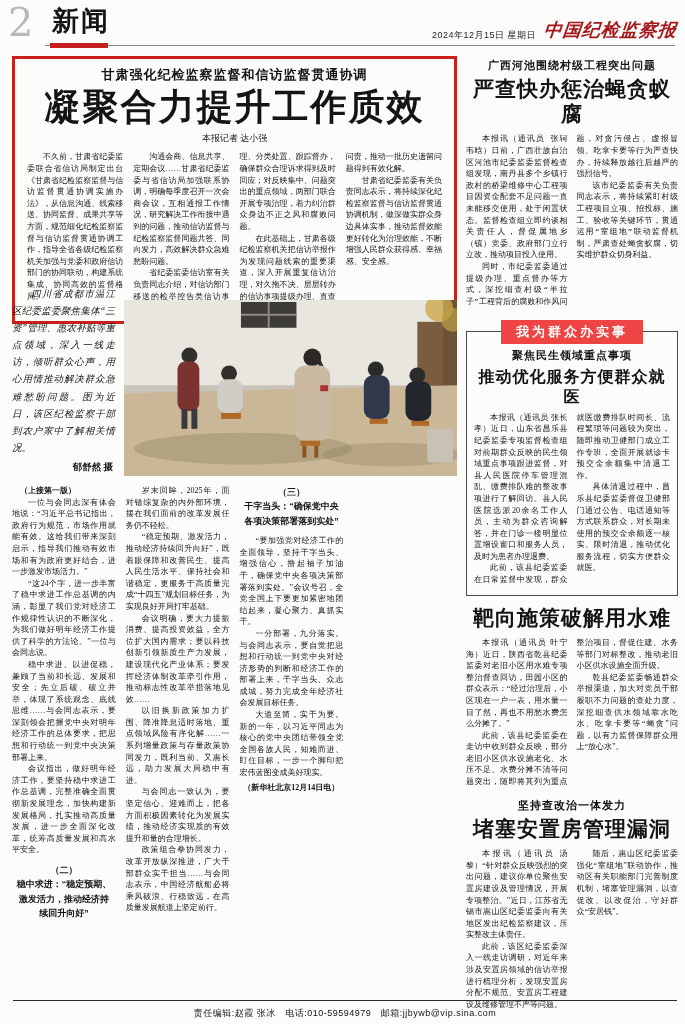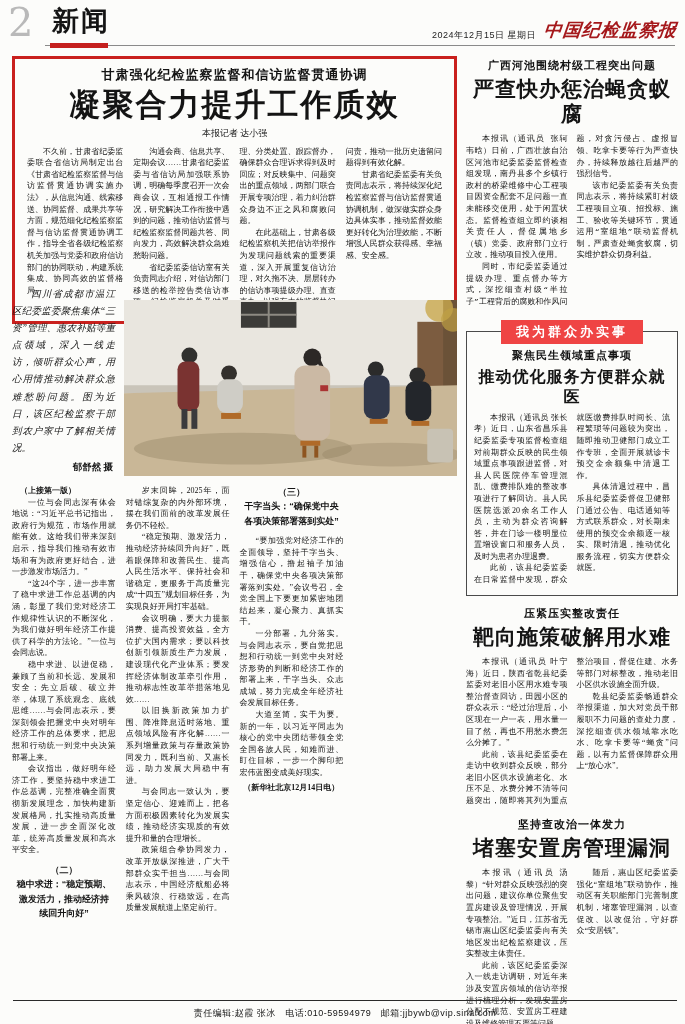--- a/index.html
+++ b/index.html
@@ -18,21 +18,21 @@
   .head-right { position:absolute; right:8px; top:18px; display:flex; align-items:flex-end; gap:8px; }
   .pub-date { font-size:9px; color:#222; font-family:"Liberation Sans",sans-serif; letter-spacing:0.5px; }
   .brand { font-size:18px; font-weight:bold; font-style:italic; color:#a5181b; letter-spacing:1px; transform:skewX(-6deg); white-space:nowrap; }
   
   .main { display:flex; gap:9px; padding:4px 7px 0 12px; }
   .left-col { width:445px; flex:none; }
   .right-col { flex:1; min-width:0; }
   
   .lead-box { border:3px solid #c9201d; height:268px; padding:7px 12px 6px; overflow:hidden; }
   .kicker { text-align:center; font-size:13px; font-weight:bold; font-family:"Liberation Sans",sans-serif; margin-bottom:3px; letter-spacing:1px; }
-  .lead-headline { text-align:center; font-size:31px; font-weight:bold; line-height:1.15; letter-spacing:2px; }
+  .lead-headline { text-align:center; font-size:36px; font-weight:bold; line-height:1.15; letter-spacing:2px; }
   .lead-byline { text-align:center; font-size:9px; margin:4px 0 6px; }
   .body-cols { text-align:justify; font-size:8px; line-height:1.45; column-fill:auto; overflow:hidden; }
   .lead-body { height:168px; column-count:4; column-gap:10px; }
   .bp { text-indent:2em; }
   
   .photo-block { margin-top:8px; display:flex; gap:9px; height:144px;align-items:flex-end; }
   .caption-box { width:103px; flex:none; font-size:9.5px; font-style:italic; line-height:1.8; text-align:justify; padding-top:4px; }
   .caption-text { text-indent:2em; }
   .caption-credit { text-align:right; font-weight:bold; font-style:normal; padding-right:2px; margin-top:2px; }
   .photo { flex:1; background:#dcd8d0; }
@@ -183,21 +183,20 @@
           <h2 class="r-headline hl-16">推动优化服务方便群众就医</h2>
           <div class="body-cols r-body h-b">
             <p class="bp">本报讯（通讯员 张长孝）近日，山东省昌乐县纪委监委专项监督检查组对前期群众反映的民生领域重点事项跟进监督，对县人民医院停车管理混乱、缴费排队难的整改事项进行了解回访。县人民医院选派20余名工作人员，主动为群众咨询解答，并在门诊一楼明显位置增设窗口和服务人员，及时为患者办理退费。</p>
             <p class="bp">此前，该县纪委监委在日常监督中发现，群众就医缴费排队时间长、流程繁琐等问题较为突出，随即推动卫健部门成立工作专班，全面开展就诊卡预交金余额集中清退工作。</p>
             <p class="bp">具体清退过程中，昌乐县纪委监委督促卫健部门通过公告、电话通知等方式联系群众，对长期未使用的预交金余额逐一核实、限时清退，推动优化服务流程，切实方便群众就医。</p>
           </div>
         </article>
       </section>
 
       <article class="r-art" style="margin-top:10px;">
-        <div class="r-kicker">压紧压实整改责任</div>
         <h2 class="r-headline hl-20">靶向施策破解用水难</h2>
         <div class="body-cols r-body h-c">
           <p class="bp">本报讯（通讯员 叶宁海）近日，陕西省乾县纪委监委对老旧小区用水难专项整治督查回访，田园小区的群众表示：“经过治理后，小区现在一户一表，用水量一目了然，再也不用愁水费怎么分摊了。”</p>
           <p class="bp">此前，该县纪委监委在走访中收到群众反映，部分老旧小区供水设施老化、水压不足、水费分摊不清等问题突出，随即将其列为重点整治项目，督促住建、水务等部门对标整改，推动老旧小区供水设施全面升级。</p>
           <p class="bp">乾县纪委监委畅通群众举报渠道，加大对党员干部履职不力问题的查处力度，深挖细查供水领域靠水吃水、吃拿卡要等“蝇贪”问题，以有力监督保障群众用上“放心水”。</p>
         </div>
       </article>
 
       <article class="r-art" style="margin-top:8px;">
         <div class="r-kicker">坚持查改治一体发力</div>

